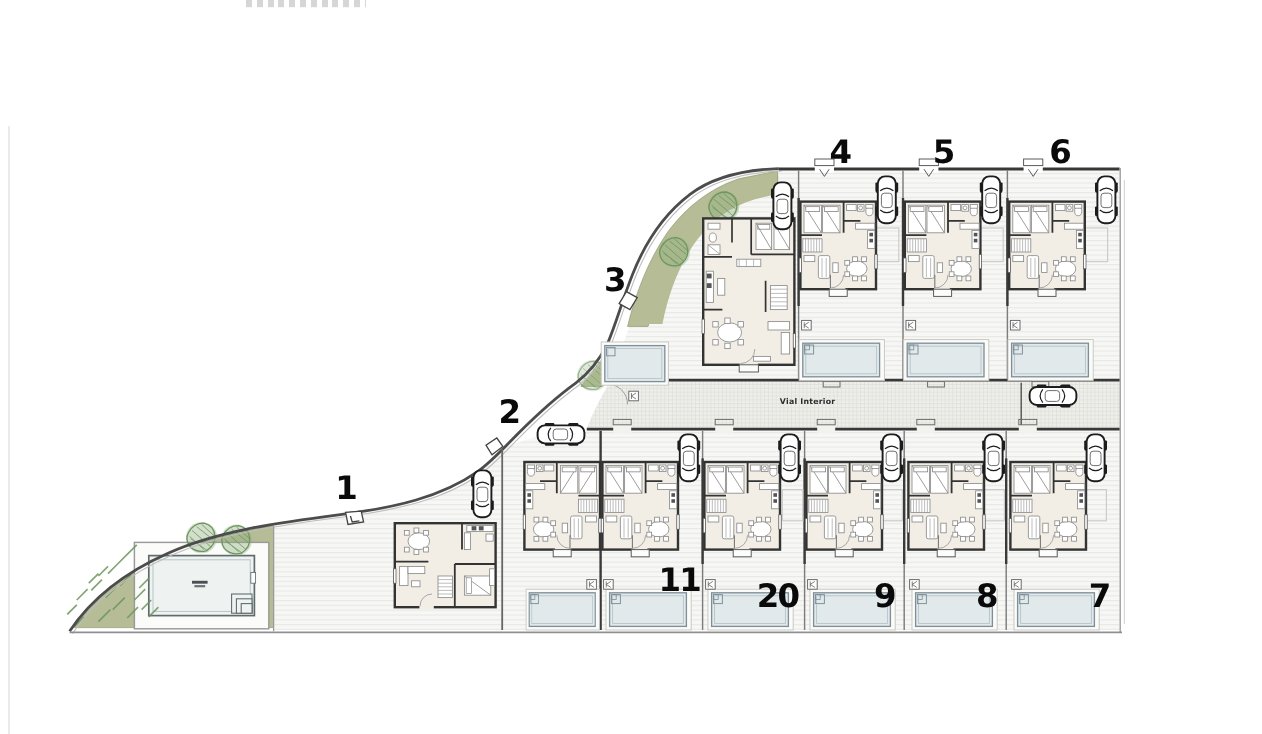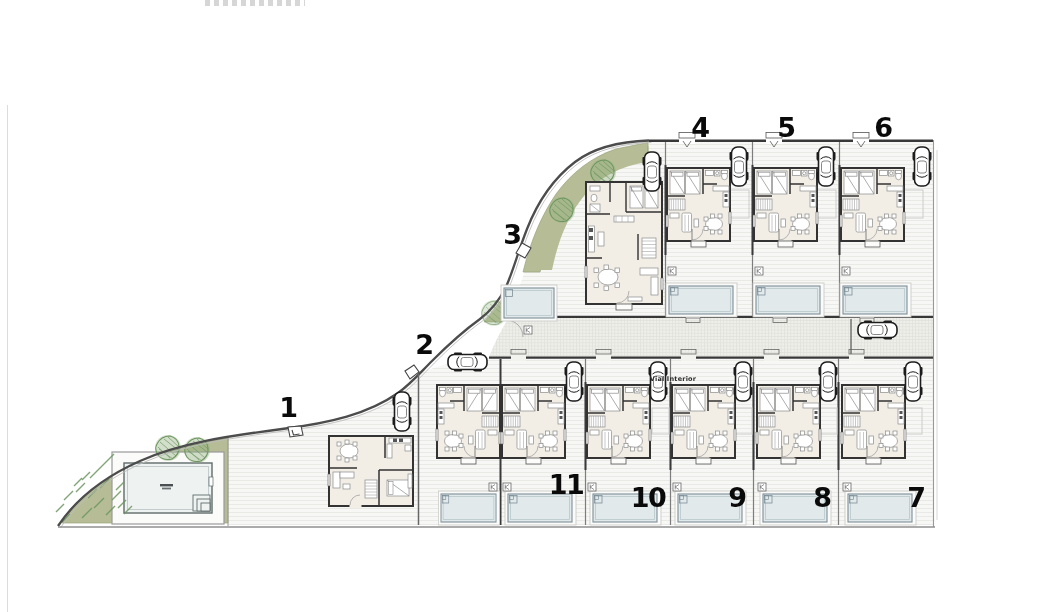--- a/index.html
+++ b/index.html
@@ -5,21 +5,21 @@
   html,body{margin:0;padding:0;background:#ffffff;}
   .stage{position:relative;width:1052px;height:612px;background:#ffffff;overflow:hidden;
          font-family:"DejaVu Sans",sans-serif;}
   .top-artifact{position:absolute;left:205px;top:0;width:100px;height:6px;opacity:.35;
     background:repeating-linear-gradient(90deg, rgba(110,110,110,.8) 0 5px, transparent 5px 9px);
     filter:blur(.6px);}
   svg.plan{position:absolute;left:0;top:0;}
   .plot-num{position:absolute;transform:translate(-50%,-50%);
     font-weight:800;font-size:27px;line-height:1;color:#0a0a0a;letter-spacing:-1.5px;}
   .road-label{position:absolute;transform:translate(-50%,-50%);
-    font-size:6.5px;font-weight:700;color:#2b2b2b;letter-spacing:.2px;white-space:nowrap;margin-top:44px;}
+    font-size:6.5px;font-weight:700;color:#2b2b2b;letter-spacing:.2px;white-space:nowrap;}
 </style>
 </head>
 <body>
 
 <div class="stage">
 
   <div class="top-artifact"></div>
 
   <svg class="plan" width="1052" height="612" viewBox="0 0 1052 612">
     <defs>
@@ -415,18 +415,18 @@
   <div id="plot-labels">
       <div class="plot-num" style="left: 288px; top: 407px;">1</div>
       <div class="plot-num" style="left: 424px; top: 344px;">2</div>
       <div class="plot-num" style="left: 512px; top: 234px;">3</div>
       <div class="plot-num" style="left: 700px; top: 127px;">4</div>
       <div class="plot-num" style="left: 786px; top: 127px;">5</div>
       <div class="plot-num" style="left: 883px; top: 127px;">6</div>
       <div class="plot-num" style="left: 916px; top: 497px;">7</div>
       <div class="plot-num" style="left: 822px; top: 497px;">8</div>
       <div class="plot-num" style="left: 737px; top: 497px;">9</div>
-      <div class="plot-num" style="left: 648px; top: 497px;">10</div>
+      <div class="plot-num" style="left: 648px; top: 497px;">20</div>
       <div class="plot-num" style="left: 566px; top: 484px;">11</div>
     </div>
 
   <div class="road-label" style="left:673px;top:335px">Vial Interior</div>
 </div>
 
 </body></html>

